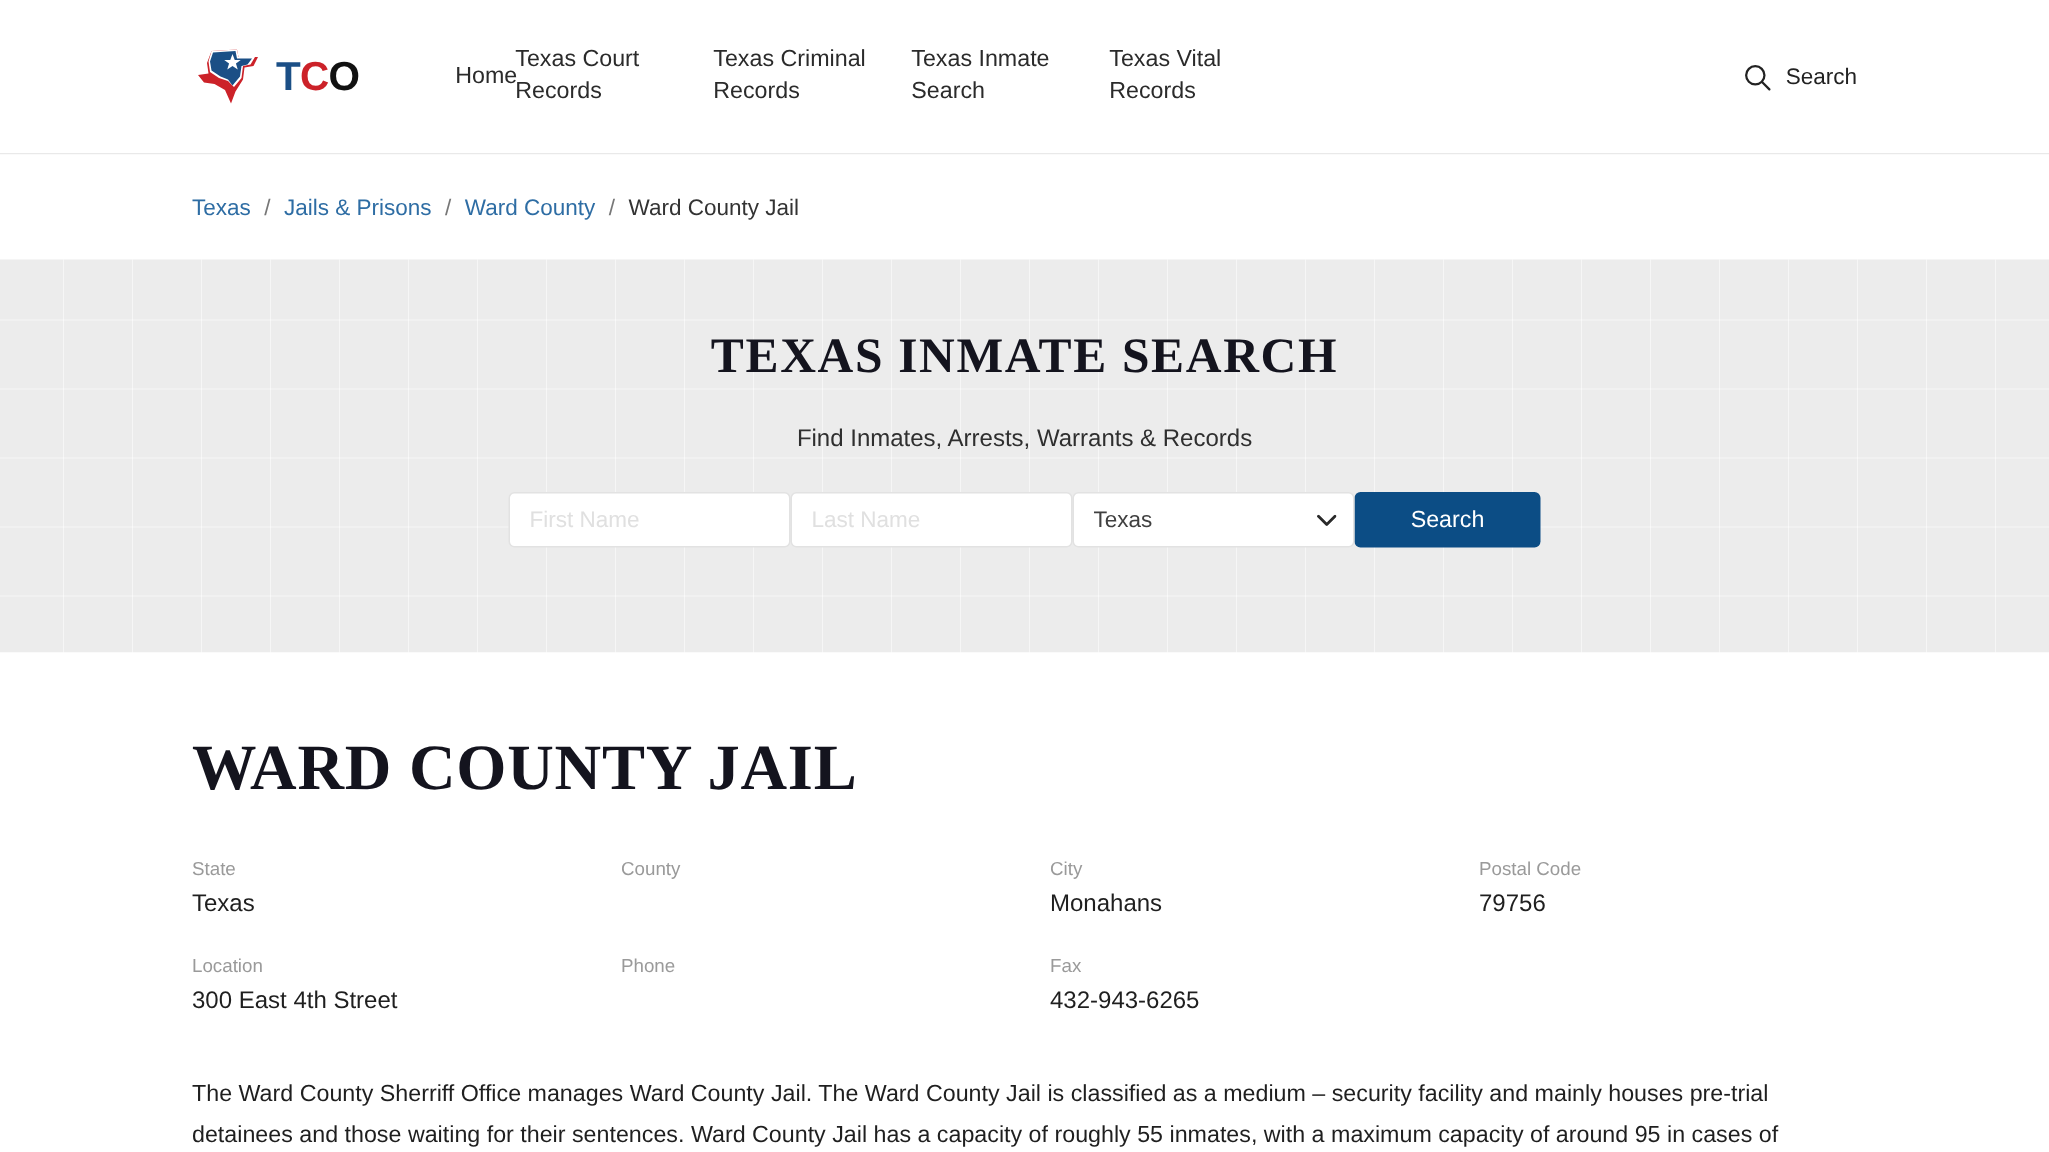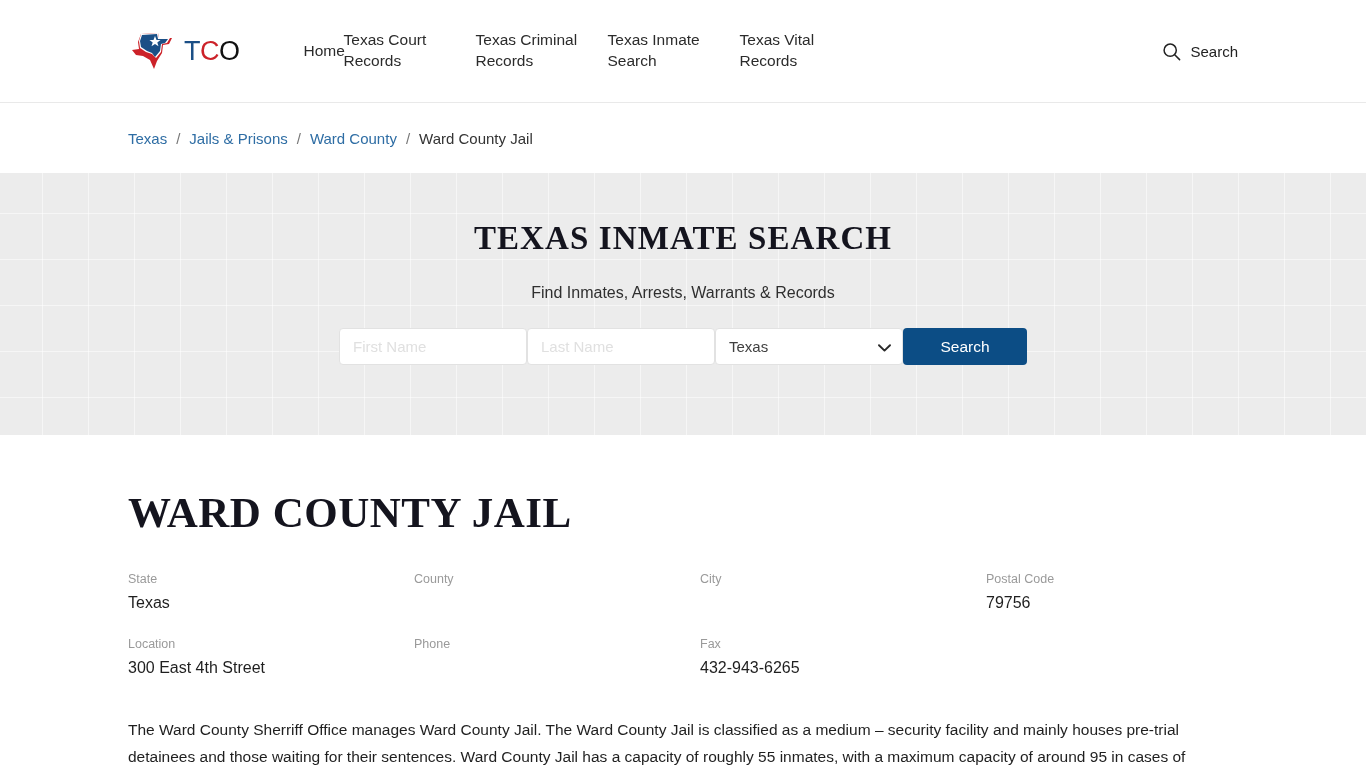--- a/index.html
+++ b/index.html
@@ -24,21 +24,21 @@
   .logo {
     display: flex;
     align-items: center;
     gap: 4px;
     margin-right: 36px;
     text-decoration: none;
   }
   .logo-mark { width: 52px; height: 44px; display: block; }
   .logo-text {
     font-size: 27px;
-    font-weight: normal;
+    font-weight: bold;
     letter-spacing: -0.5px;
     line-height: 1;
     font-family: "Liberation Sans", sans-serif;
   }
   .logo-text .t { color: #1b4f86; }
   .logo-text .c { color: #cc2229; }
   .logo-text .o { color: #111111; }
 
   .main-nav { display: flex; align-items: center; }
   .nav-item {
@@ -279,20 +279,21 @@
 
     <div>
       <div class="fact-label">State</div>
       <div class="fact-value">Texas</div>
     </div>
     <div>
       <div class="fact-label">County</div>
     </div>
     <div>
       <div class="fact-label">City</div>
+      <div class="fact-value">Monahans</div>
     </div>
     <div>
       <div class="fact-label">Postal Code</div>
       <div class="fact-value">79756</div>
     </div>
 
     <div>
       <div class="fact-label">Location</div>
       <div class="fact-value">300 East 4th Street</div>
     </div>

